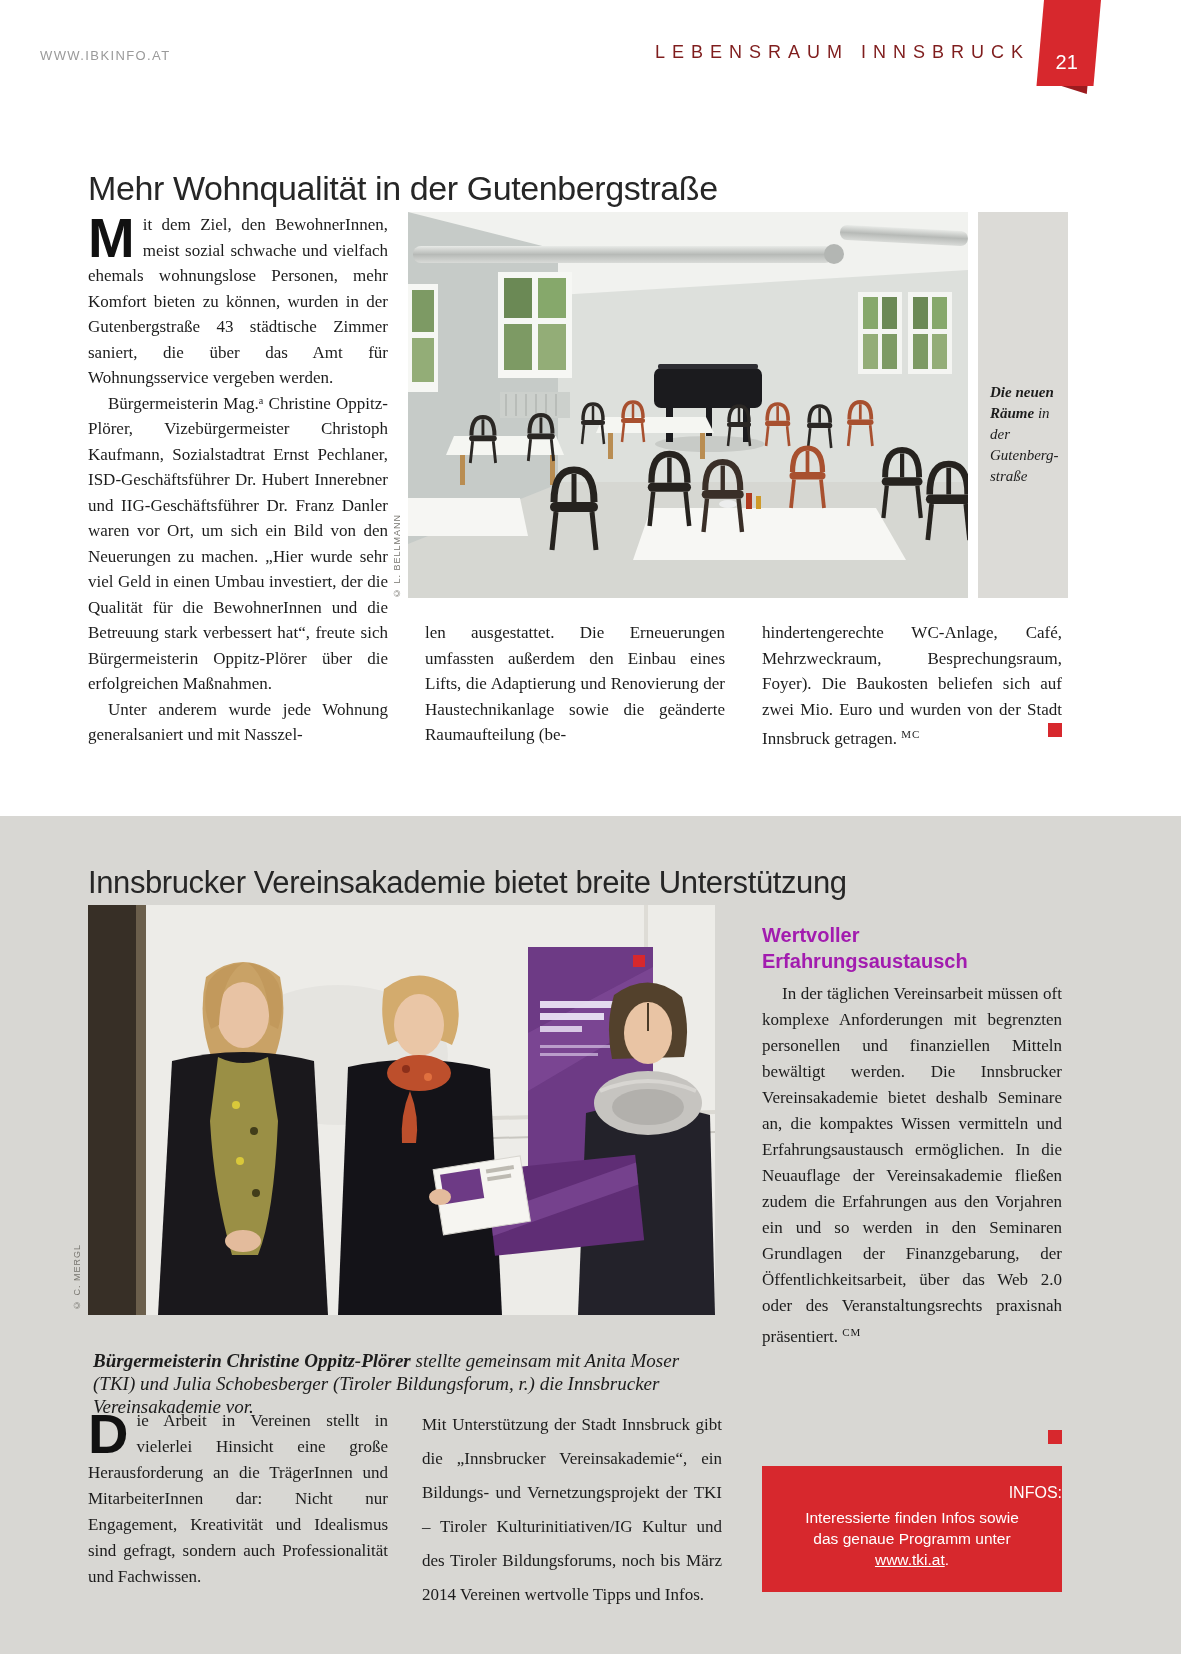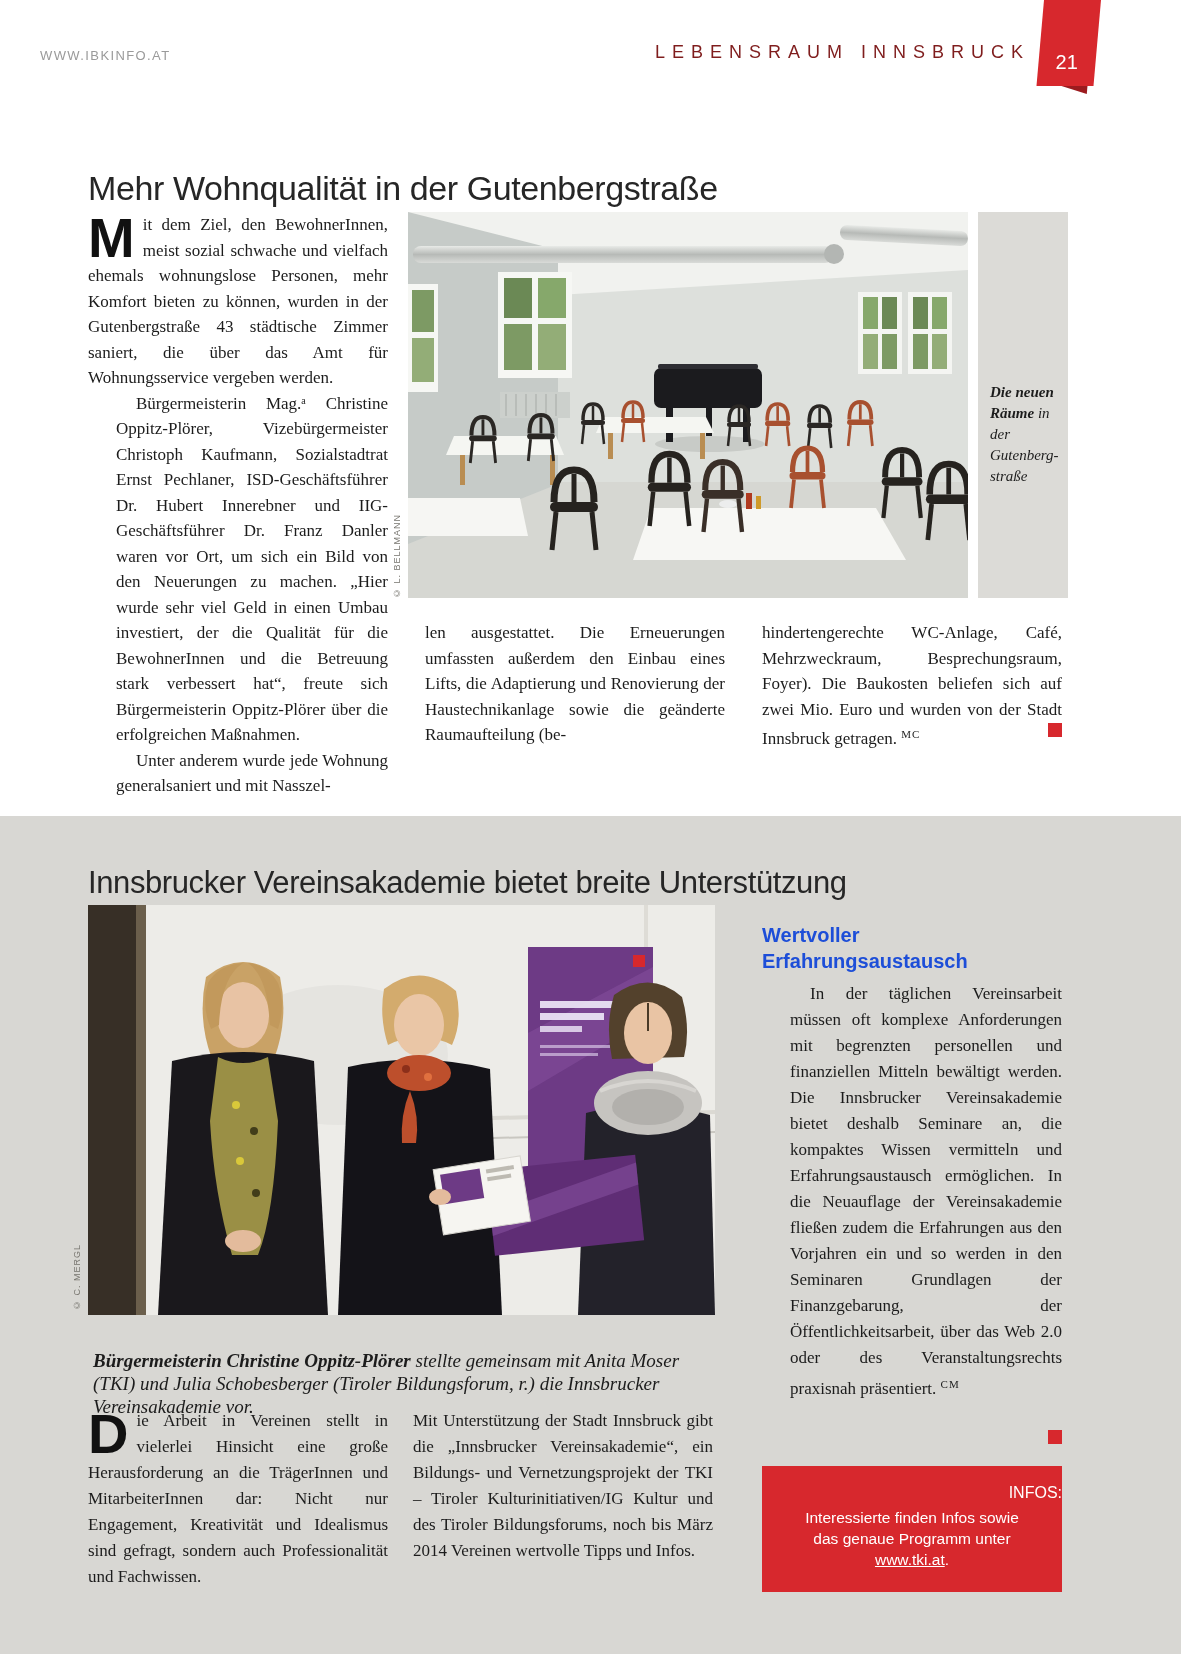--- a/index.html
+++ b/index.html
@@ -17,37 +17,37 @@
   .page-tab::after{content:"";position:absolute;bottom:-8px;right:6px;border-left:26px solid transparent;
             border-top:8px solid #9c1b1f;}
   
   .a-title{position:absolute;left:88px;font-family:"Liberation Sans",sans-serif;font-weight:300;
            color:#262626;letter-spacing:-0.4px;white-space:nowrap;}
   #a1-title{top:146px;font-size:34px;}
   #a2-title{top:844px;font-size:31px;}
   
   .col{position:absolute;width:300px;font-size:17px;line-height:25.5px;text-align:justify;}
   .col p{margin:0;}
-  .col p.ind{text-indent:20px;margin-left:28px;}
+  .col p.ind{text-indent:20px;}
   .dropcap{float:left;font-family:"Liberation Sans",sans-serif;font-weight:bold;font-size:56px;
            line-height:44px;padding:4px 8px 0 0;color:#111;}
   .initials{font-size:11px;letter-spacing:1px;vertical-align:6px;}
   
   .photo{position:absolute;overflow:hidden;}
   .credit{position:absolute;font-family:"Liberation Sans",sans-serif;font-size:9px;letter-spacing:1px;
           color:#77756f;writing-mode:vertical-rl;transform:rotate(180deg);white-space:nowrap;}
   
   .cap-box{position:absolute;left:978px;top:212px;width:90px;height:386px;background:#dcdbd7;
            box-sizing:border-box;padding:170px 6px 0 12px;font-style:italic;font-size:15px;line-height:21px;}
   .cap-box b{font-style:italic;}
   
   .band{position:absolute;left:0;top:816px;width:1181px;height:838px;background:#d8d7d3;}
   .a2-caption{position:absolute;left:93px;top:1330px;width:606px;font-style:italic;font-size:19px;line-height:23px;}
   .a2-caption b{font-style:italic;}
-  .red-head{font-family:"Liberation Sans",sans-serif;font-size:20px;color:#1d4ed8;margin:0 0 7px 0;}
+  .red-head{font-family:"Liberation Sans",sans-serif;font-size:20px;color:#a21caf;margin:0 0 7px 0;}
   .end-marker{position:absolute;width:14px;height:14px;background:#d7282d;}
   
   .infos{position:absolute;left:762px;top:1466px;width:300px;height:126px;background:#d7282d;color:#fff;
          font-family:"Liberation Sans",sans-serif;text-align:center;box-sizing:border-box;padding-top:13px;}
   .infos .t{font-size:16px;line-height:28px;text-align:right;}
   .infos .l{font-size:15.5px;line-height:21px;}
   .infos .link{text-decoration:underline;cursor:pointer;}
 </style>
 </head>
 <body>
@@ -253,21 +253,21 @@
   </div>
   <div class="credit" style="left:72px;top:1160px;height:150px;">© C. MERGL</div>
 
   <p class="a2-caption">
     <b>Bürgermeisterin Christine Oppitz-Plörer</b><span> stellte gemeinsam mit Anita Moser (TKI) und Julia Schobesberger (Tiroler Bildungsforum, r.) die Innsbrucker Vereinsakademie vor.</span>
   </p>
 
   <div class="col" style="left:88px;top:1408px;line-height:26px;">
     <p><span class="dropcap">D</span><span>ie Arbeit in Vereinen stellt in vielerlei Hinsicht eine große Herausforderung an die TrägerInnen und MitarbeiterInnen dar: Nicht nur Engagement, Kreativität und Idealismus sind gefragt, sondern auch Professionalität und Fachwissen.</span></p>
   </div>
-  <div class="col" style="left:413px;top:1408px;line-height:26px;">
+  <div class="col" style="left:422px;top:1408px;line-height:34px;">
     <p>Mit Unterstützung der Stadt Innsbruck gibt die „Innsbrucker Vereinsakademie“, ein Bildungs- und Vernetzungsprojekt der TKI – Tiroler Kulturinitiativen/IG Kultur und des Tiroler Bildungsforums, noch bis März 2014 Vereinen wertvolle Tipps und Infos.</p>
   </div>
 
   <div class="col" style="left:762px;top:922px;line-height:26px;">
     <h2 class="red-head">Wertvoller Erfahrungsaustausch</h2>
     <p class="ind"><span>In der täglichen Vereinsarbeit müssen oft komplexe Anforderungen mit begrenzten personellen und finanziellen Mitteln bewältigt werden. Die Innsbrucker Vereinsakademie bietet deshalb Seminare an, die kompaktes Wissen vermitteln und Erfahrungsaustausch ermöglichen. In die Neuauflage der Vereinsakademie fließen zudem die Erfahrungen aus den Vorjahren ein und so werden in den Seminaren Grundlagen der Finanzgebarung, der Öffentlichkeitsarbeit, über das Web 2.0 oder des Veranstaltungsrechts praxisnah präsentiert. </span><span class="initials">CM</span></p>
   </div>
   <div class="end-marker" style="left:1048px;top:1430px;"></div>
 
   <div class="infos">

